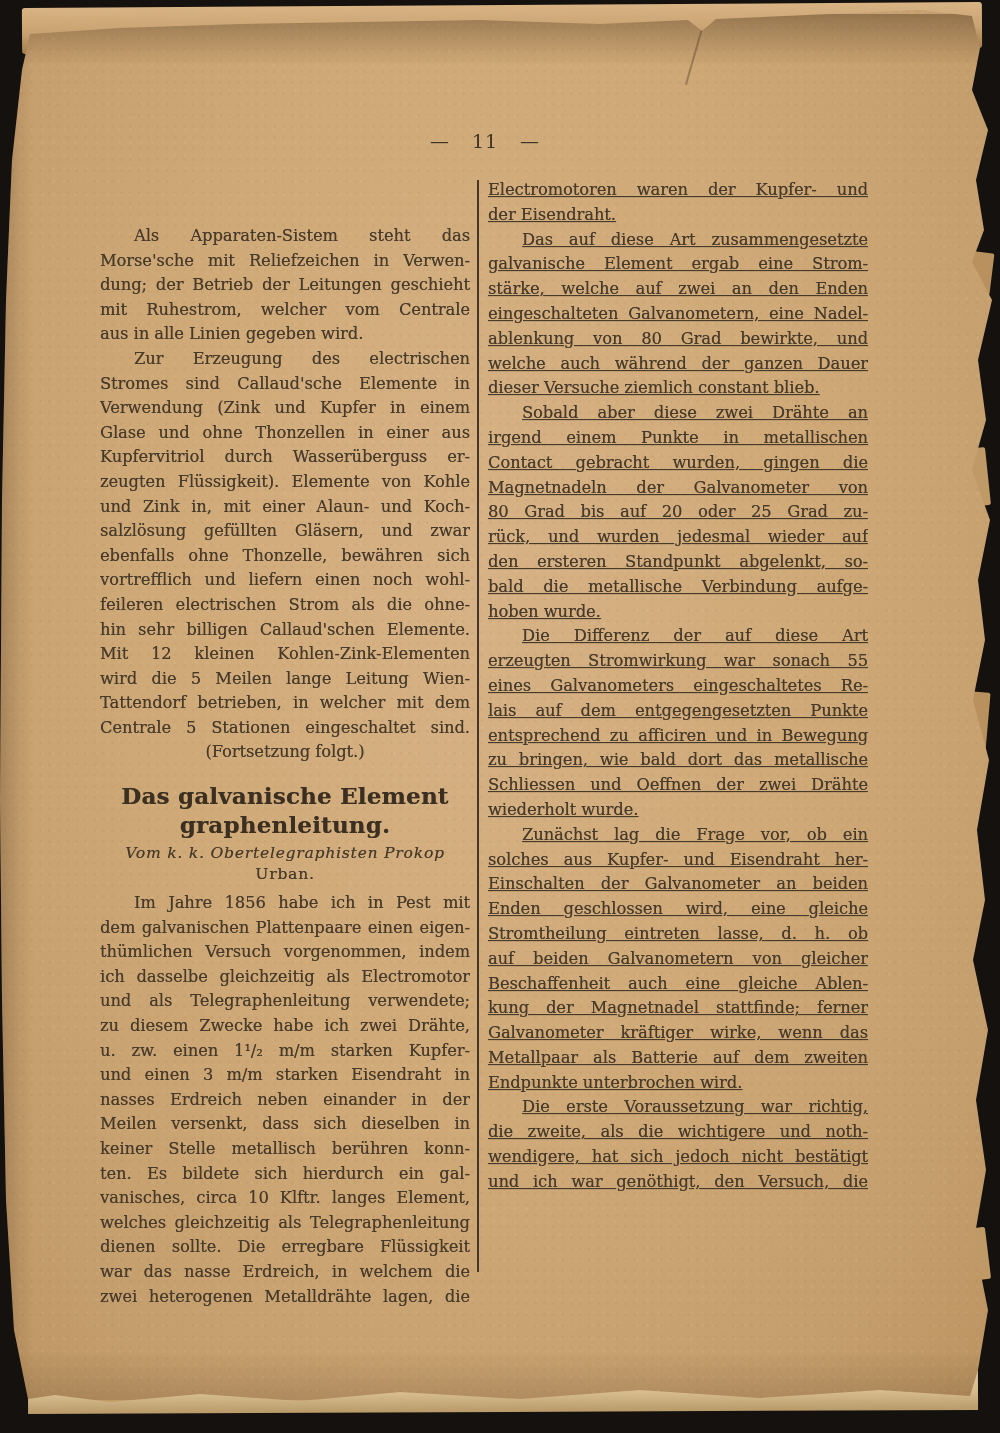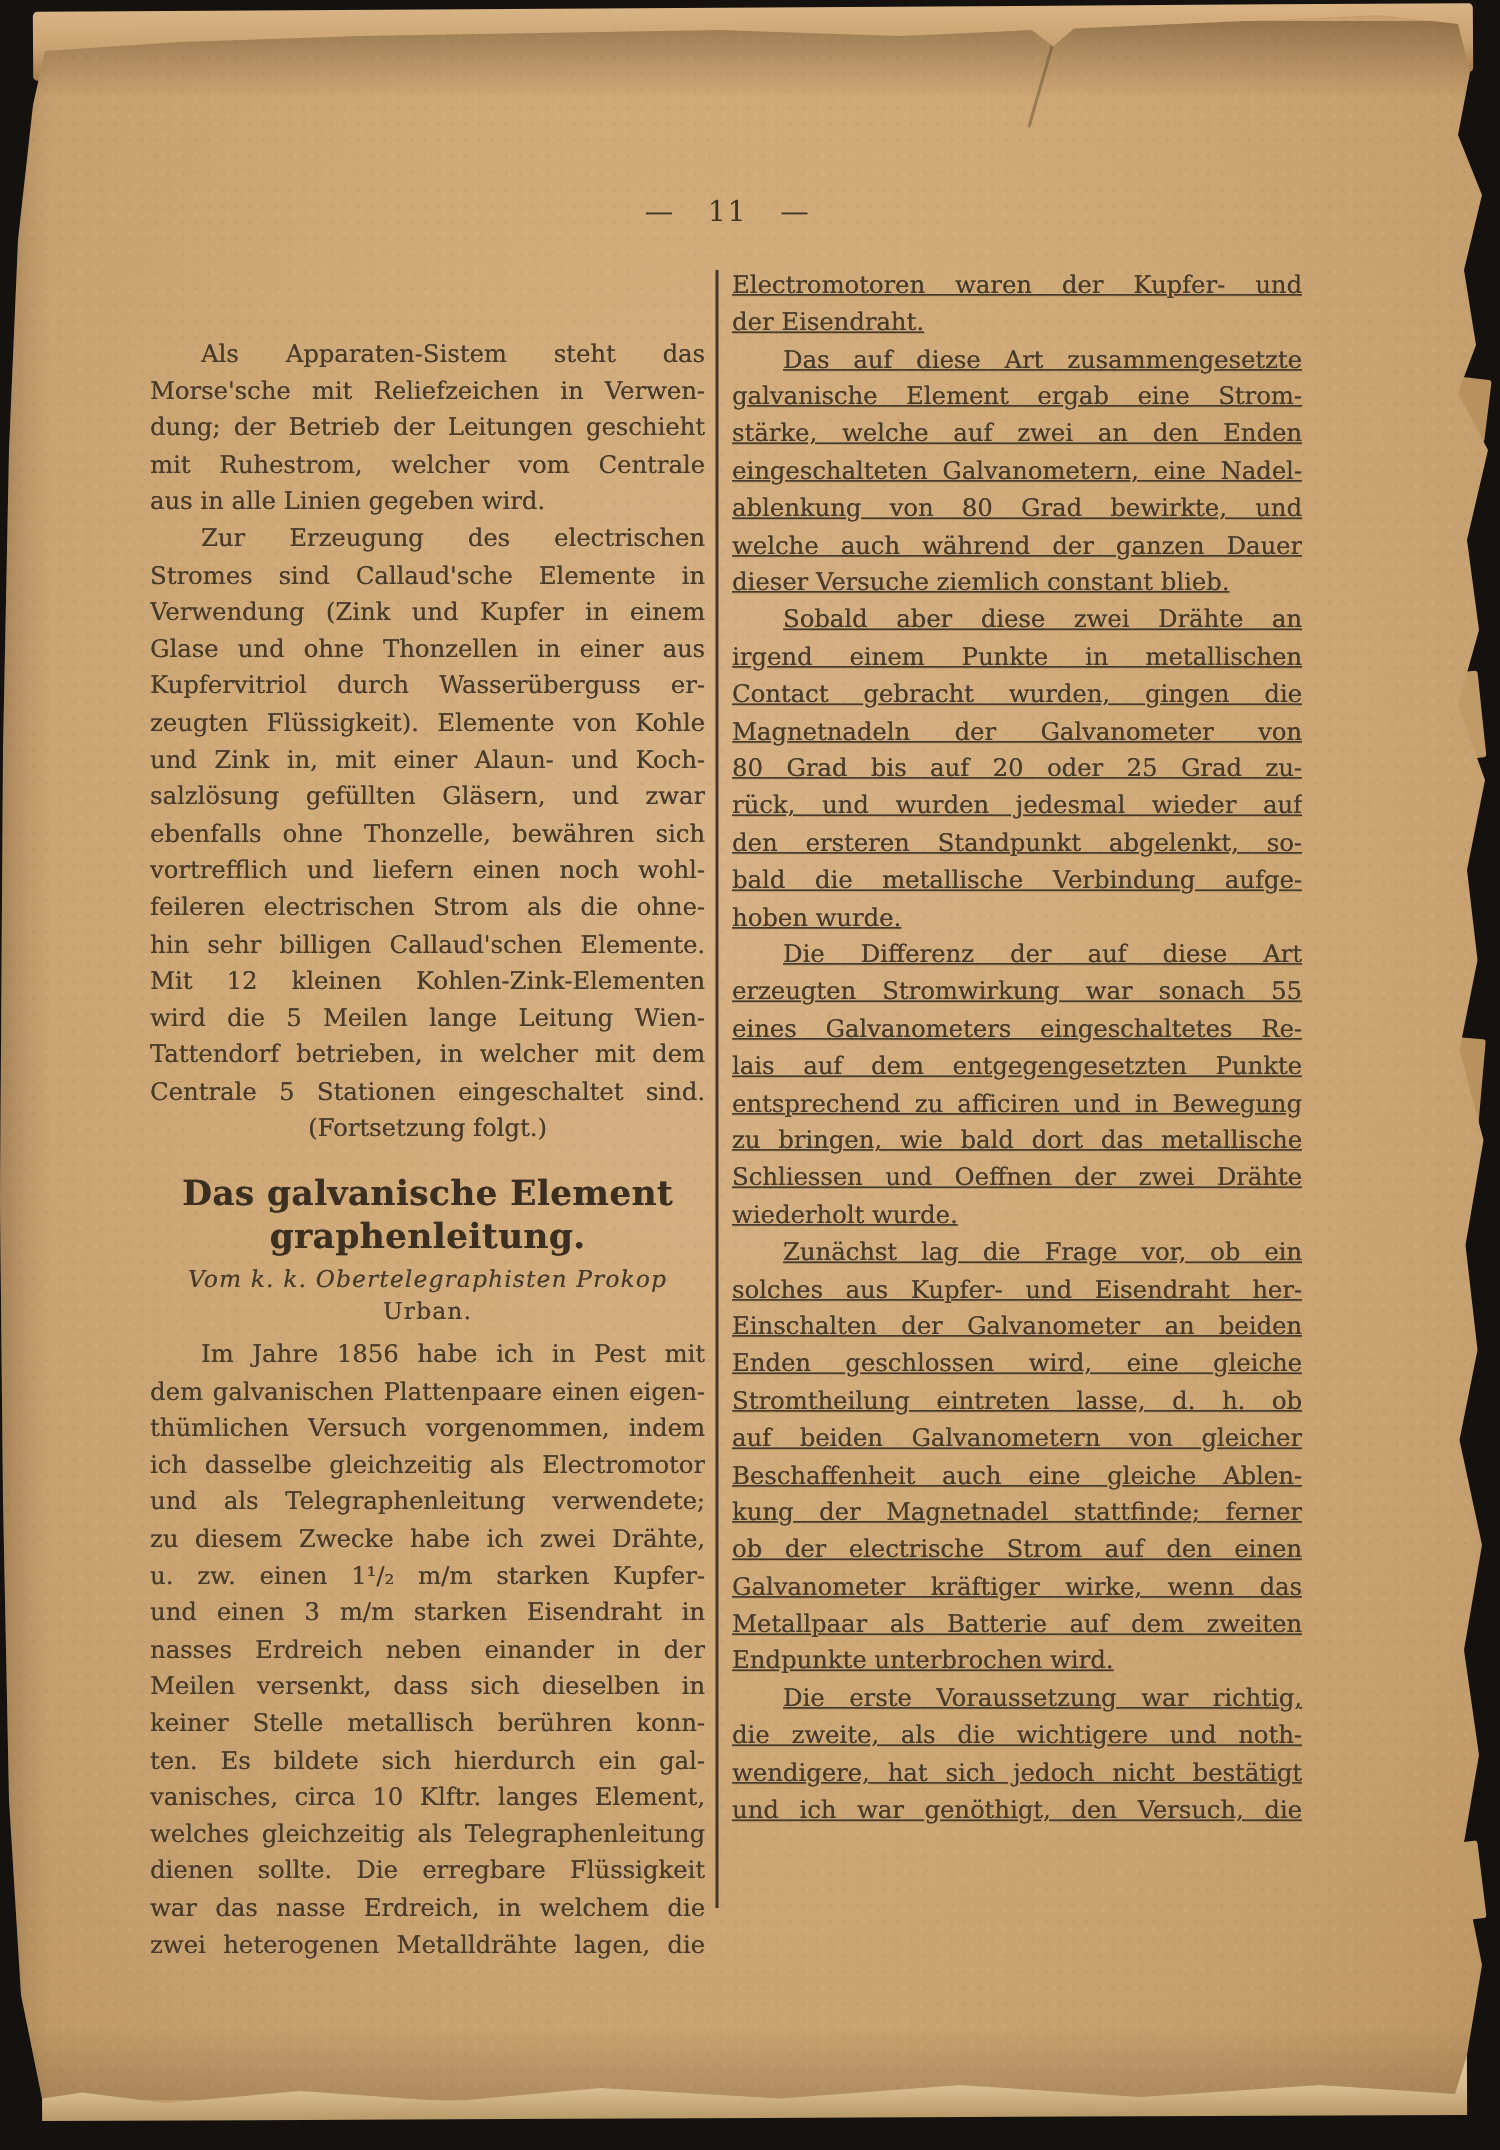--- a/index.html
+++ b/index.html
@@ -206,21 +206,20 @@
         <div class="line just">Schliessen und Oeffnen der zwei Drähte</div>
         <div class="line end">wiederholt wurde.</div>
         <div class="line first">Zunächst lag die Frage vor, ob ein</div>
         <div class="line just">solches aus Kupfer- und Eisendraht her-</div>
         <div class="line just">Einschalten der Galvanometer an beiden</div>
         <div class="line just">Enden geschlossen wird, eine gleiche</div>
         <div class="line just">Stromtheilung eintreten lasse, d. h. ob</div>
         <div class="line just">auf beiden Galvanometern von gleicher</div>
         <div class="line just">Beschaffenheit auch eine gleiche Ablen-</div>
         <div class="line just">kung der Magnetnadel stattfinde; ferner</div>
-        <div class="line just">ob der electrische Strom auf den einen</div>
         <div class="line just">Galvanometer kräftiger wirke, wenn das</div>
         <div class="line just">Metallpaar als Batterie auf dem zweiten</div>
         <div class="line end">Endpunkte unterbrochen wird.</div>
         <div class="line first">Die erste Voraussetzung war richtig,</div>
         <div class="line just">die zweite, als die wichtigere und noth-</div>
         <div class="line just">wendigere, hat sich jedoch nicht bestätigt</div>
         <div class="line just">und ich war genöthigt, den Versuch, die</div>
       </div>
   </div>
 </div>

